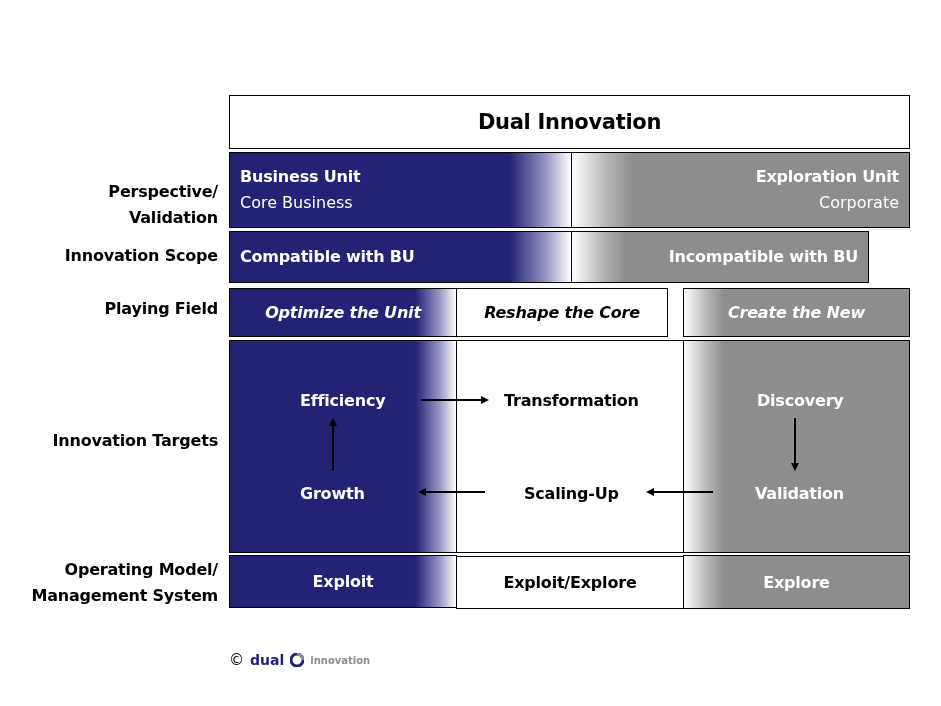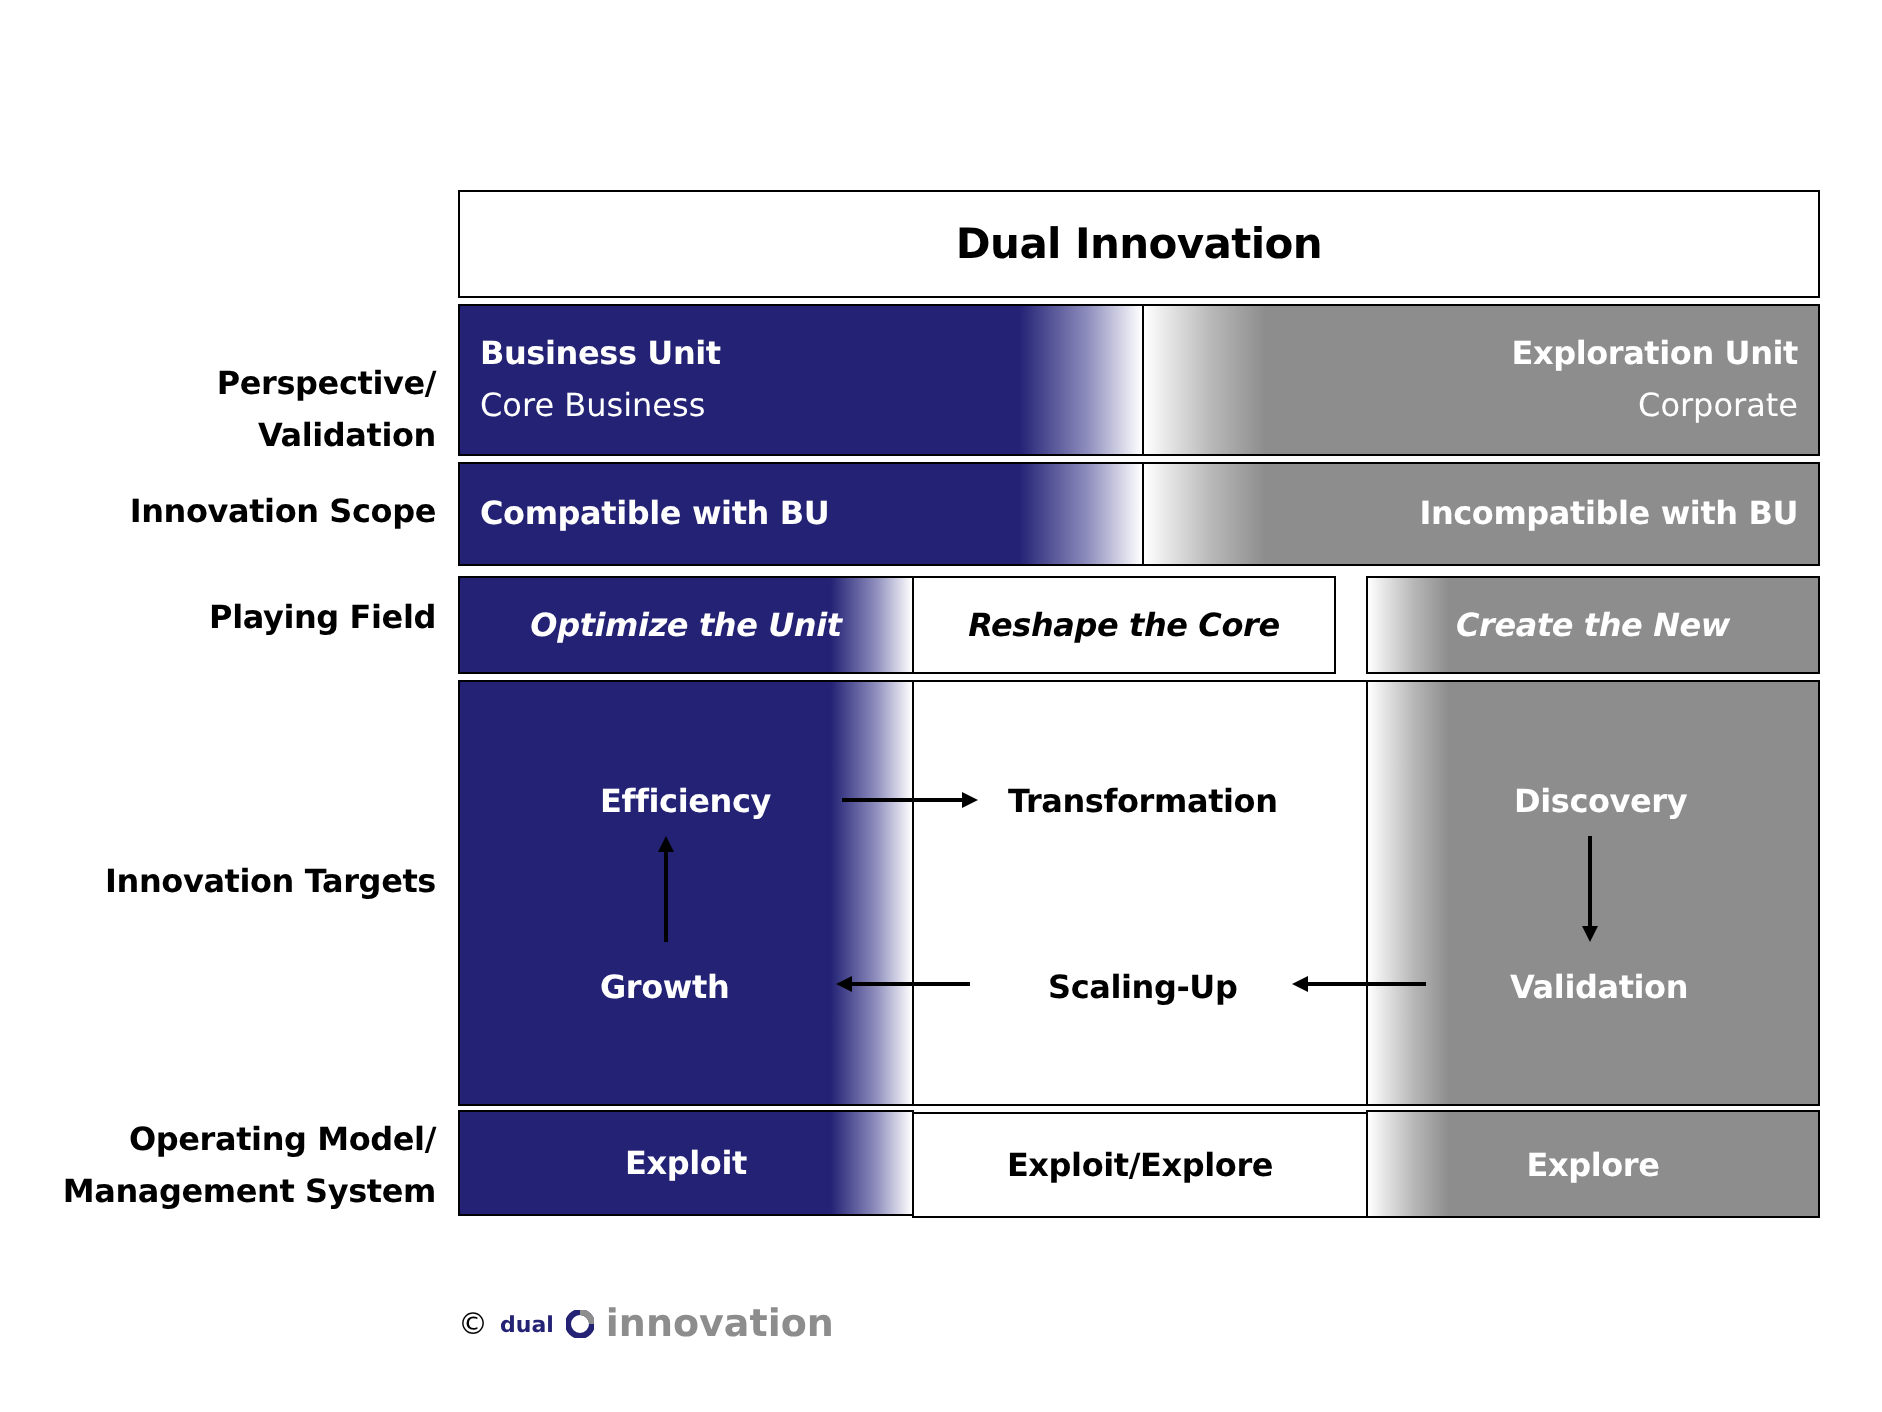--- a/index.html
+++ b/index.html
@@ -16,22 +16,22 @@
   .cell-txt { font-weight:bold; font-size:16px; letter-spacing:-0.2px; }
   .it { font-style:italic; }
   .center { display:flex; align-items:center; justify-content:center; }
   .arrow-h { height:2px; background:#000; }
   .arrow-v { width:2px; background:#000; }
   .head-r { width:0; height:0; border-top:4px solid transparent; border-bottom:4px solid transparent; border-left:8px solid #000; }
   .head-l { width:0; height:0; border-top:4px solid transparent; border-bottom:4px solid transparent; border-right:8px solid #000; }
   .head-u { width:0; height:0; border-left:4px solid transparent; border-right:4px solid transparent; border-bottom:8px solid #000; }
   .head-d { width:0; height:0; border-left:4px solid transparent; border-right:4px solid transparent; border-top:8px solid #000; }
   .footer { left:229px; top:651px; font-size:14px; display:flex; align-items:center; gap:6px; }
-  .logo-dual { color:#232275; font-weight:bold; font-size:11px; }
-  .logo-inno { color:#8d8d8d; font-weight:bold; font-size:19px; }
+  .logo-dual { color:#232275; font-weight:bold; font-size:14px; }
+  .logo-inno { color:#8d8d8d; font-weight:bold; font-size:10px; }
 </style>
 </head>
 <body>
 
 <div class="abs box title">Dual Innovation</div>
 
 <div class="abs rowlabel" style="top:179px;">
   <div>Perspective/</div>
   <div>Validation</div>
 </div>
@@ -48,21 +48,21 @@
   <div class="abs white-txt" style="left:10px; top:40px; font-size:16px;">Core Business</div>
 </div>
 <div class="abs box gray-grad" style="left:571px; top:152px; width:339px; height:76px;">
   <div class="abs white-txt cell-txt" style="right:10px; top:14px;">Exploration Unit</div>
   <div class="abs white-txt" style="right:10px; top:40px; font-size:16px;">Corporate</div>
 </div>
 
 <div class="abs box blue-grad" style="left:229px; top:231px; width:343px; height:52px;">
   <div class="abs white-txt cell-txt" style="left:10px; top:15px;">Compatible with BU</div>
 </div>
-<div class="abs box gray-grad" style="left:571px; top:231px; width:339px; height:52px;">
+<div class="abs box gray-grad" style="left:571px; top:231px; width:298px; height:52px;">
   <div class="abs white-txt cell-txt" style="right:10px; top:15px;">Incompatible with BU</div>
 </div>
 
 <div class="abs box blue-grad center" style="left:229px; top:288px; width:228px; height:49px;">
   <span class="white-txt cell-txt it">Optimize the Unit</span>
 </div>
 <div class="abs box center" style="left:456px; top:288px; width:212px; height:49px;">
   <span class="cell-txt it">Reshape the Core</span>
 </div>
 <div class="abs box gray-grad center" style="left:683px; top:288px; width:227px; height:49px;">

